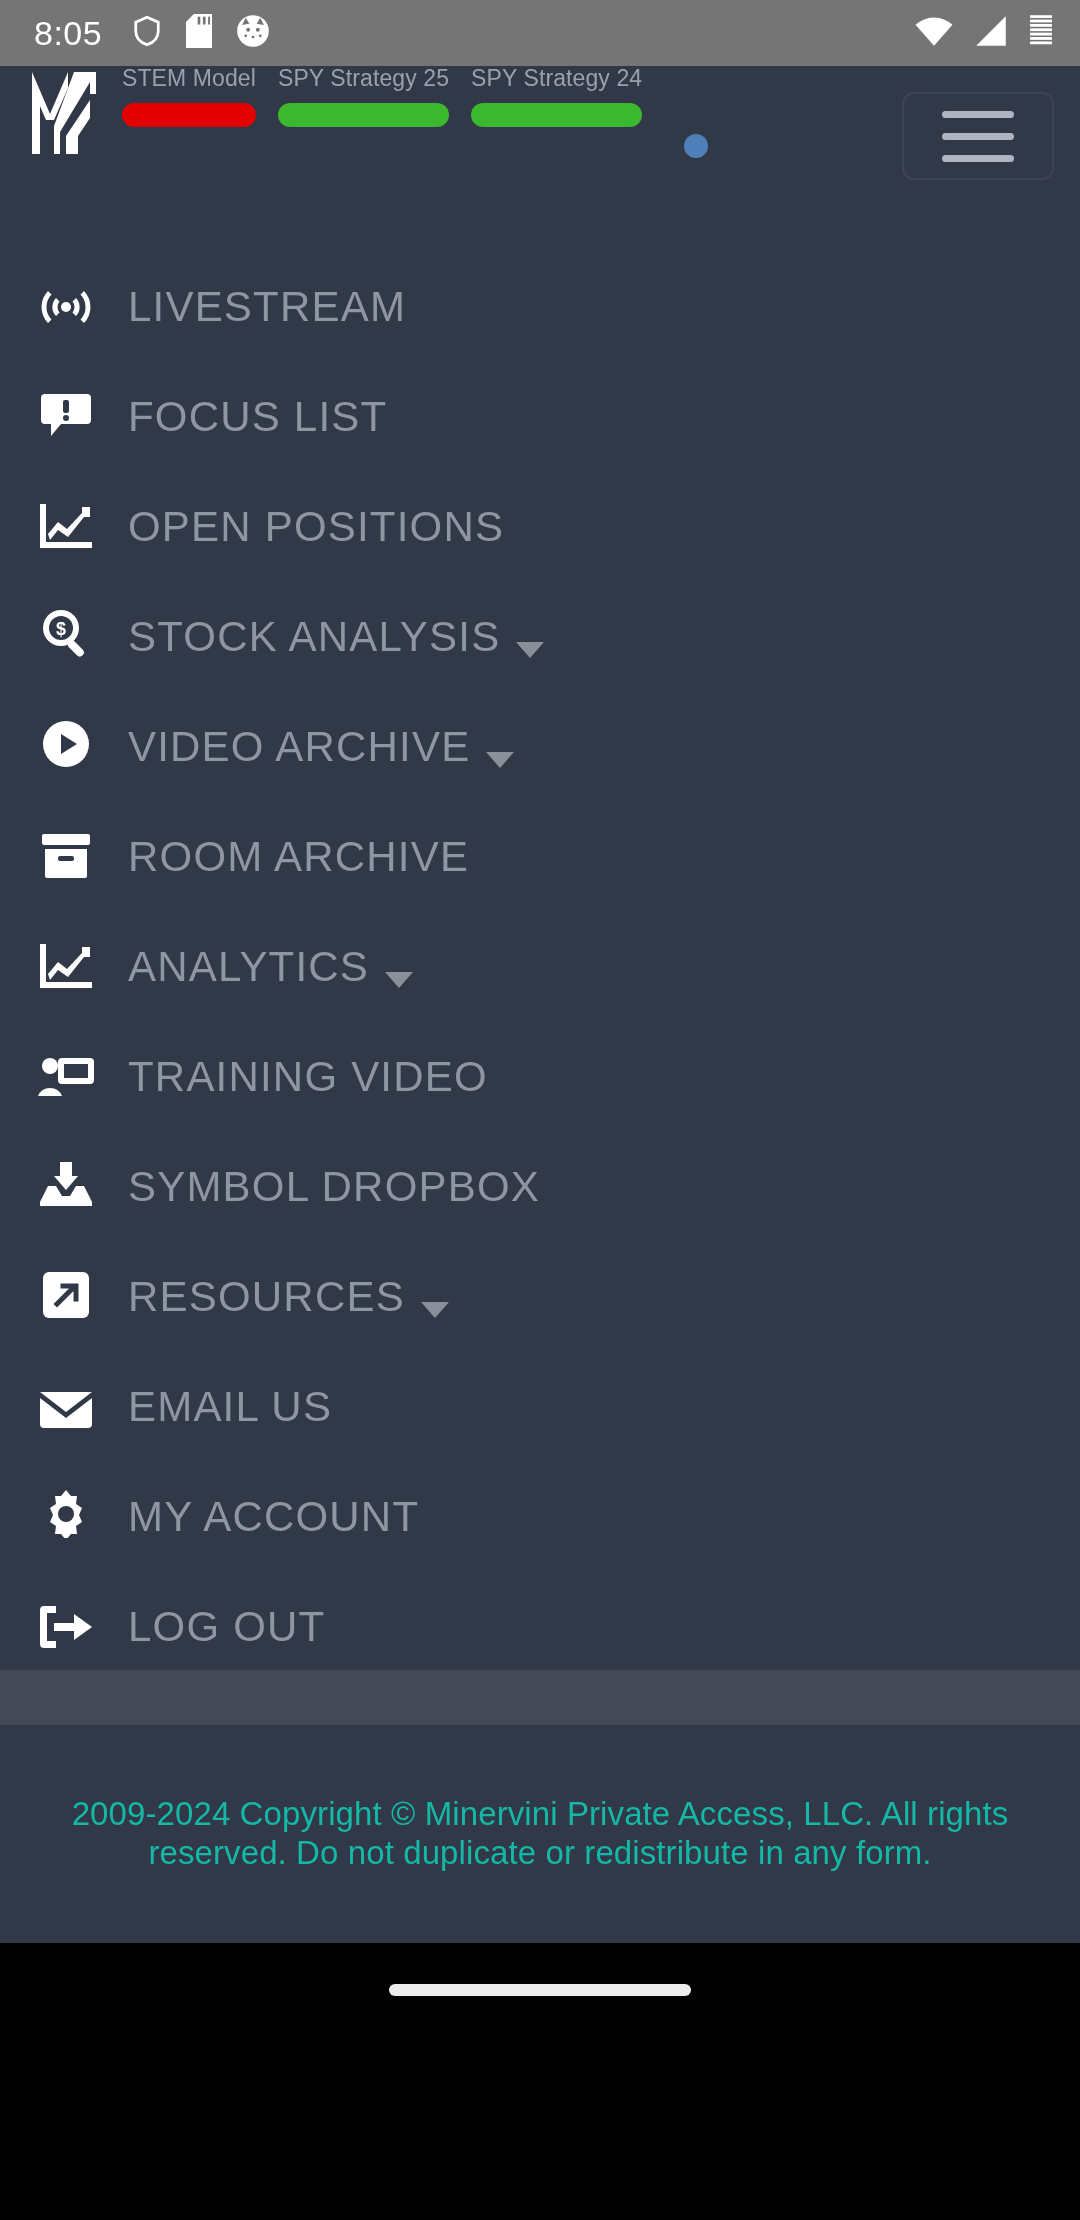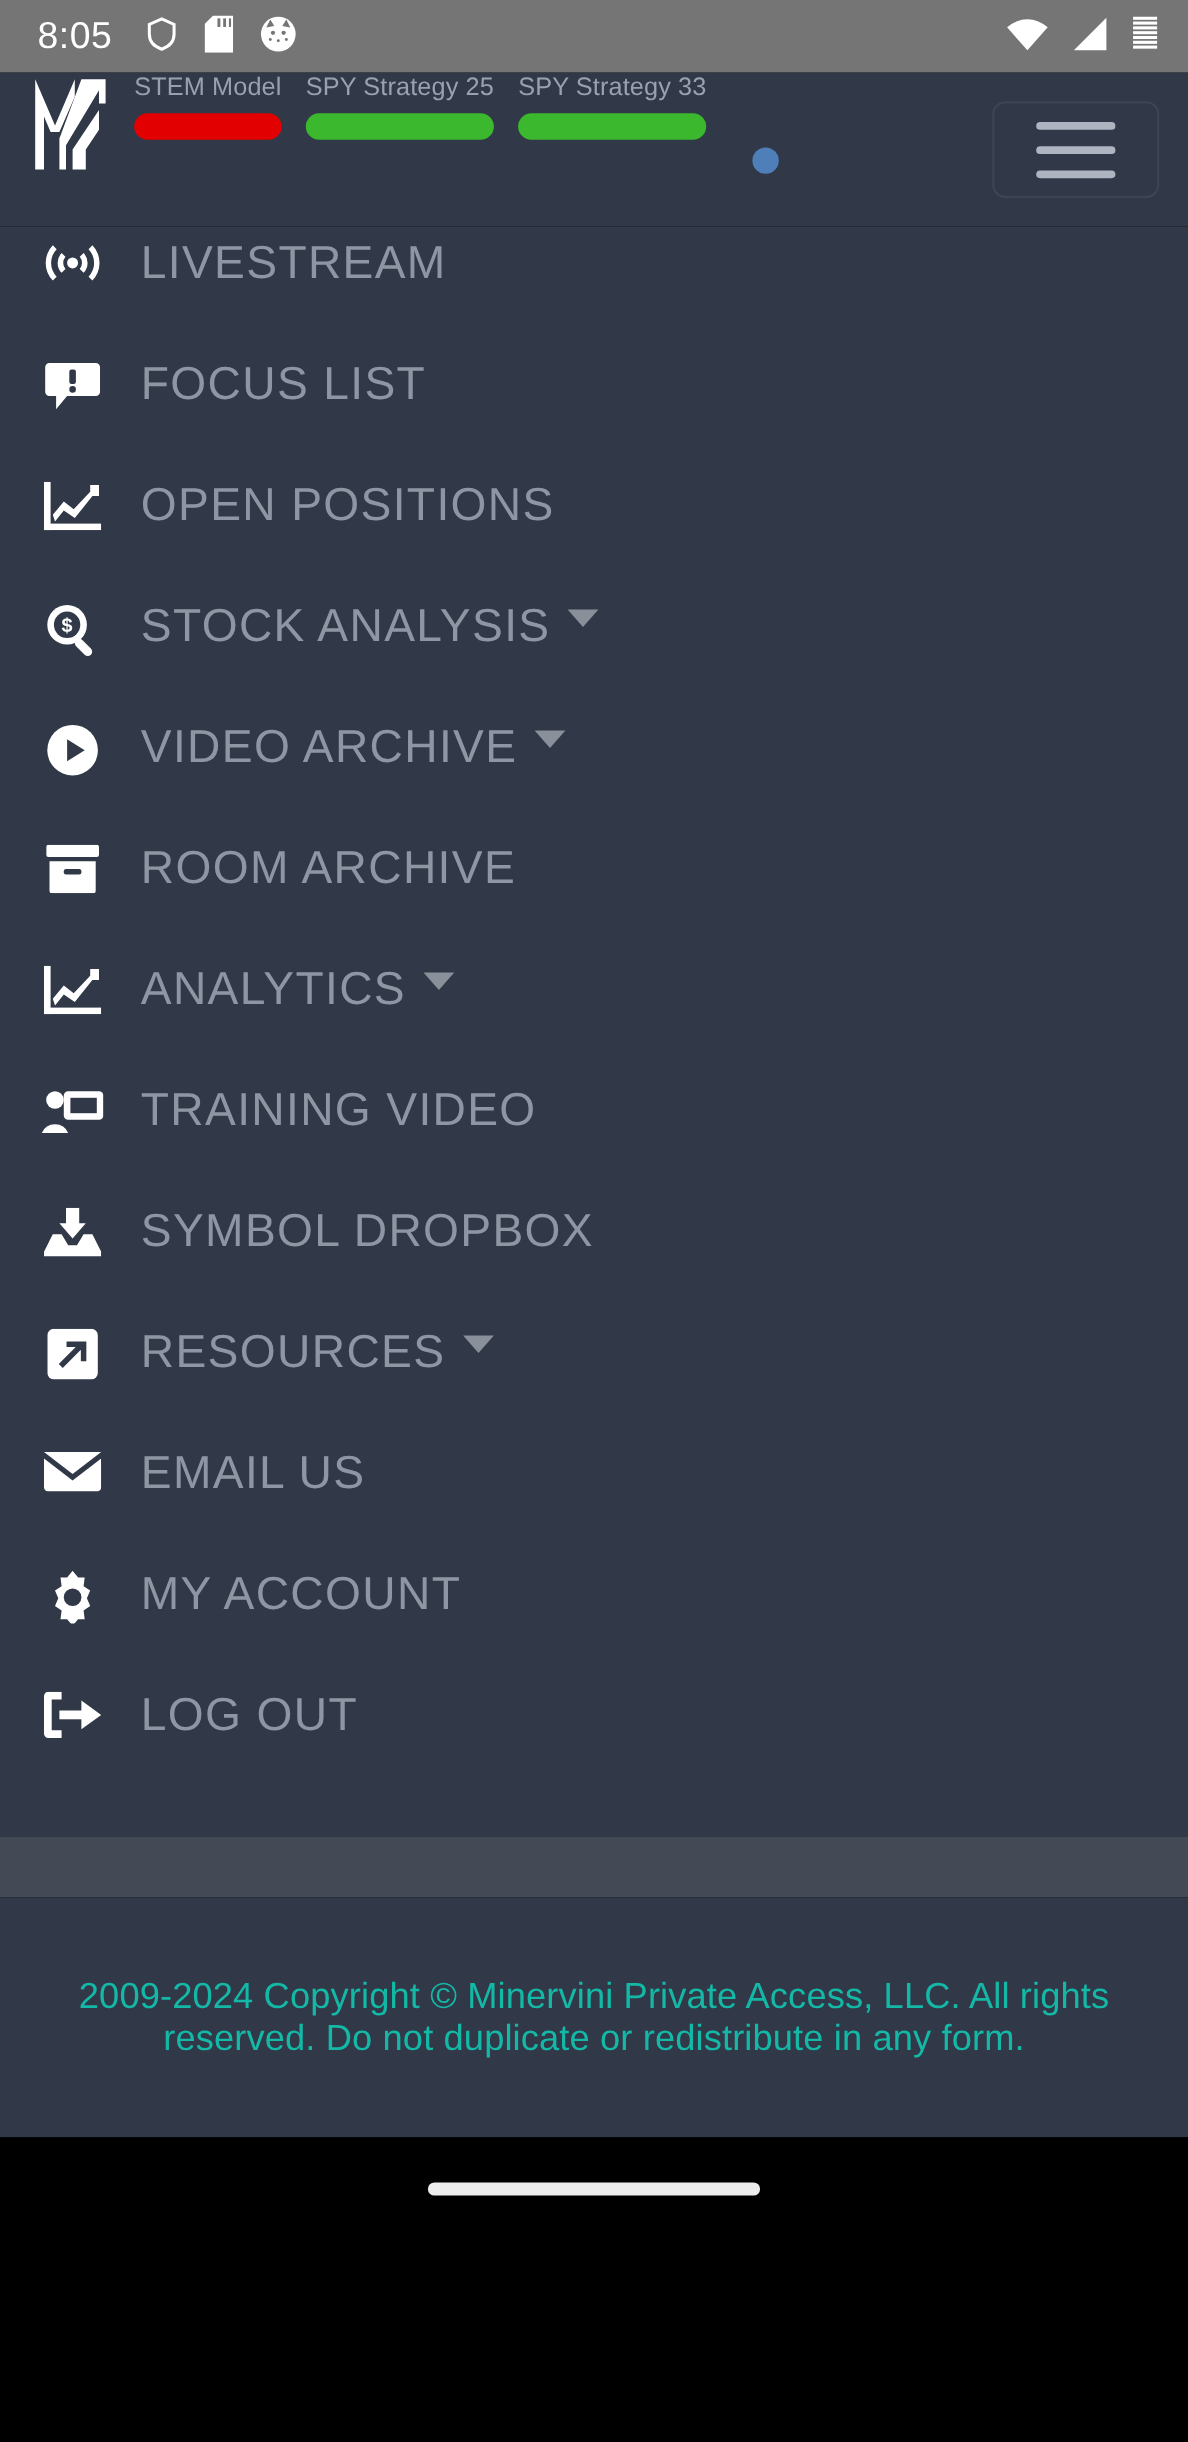--- a/index.html
+++ b/index.html
@@ -47,21 +47,21 @@
     position:absolute; right:26px; top:26px;
     width:152px; height:88px; border:2px solid #3d4454; border-radius:12px;
     display:flex; flex-direction:column; justify-content:center; align-items:center; gap:15px;
     background:transparent;
   }
   .hamburger span { display:block; width:72px; height:7px; border-radius:4px; background:#aeb4c0; }
 
   
   .menu { background:#313848; flex:0 0 auto; padding:12px 0 22px 0; }
   .menu-item {
-    height:110px; display:flex; align-items:flex-start; padding-left:38px;
+    height:110px; display:flex; align-items:flex-end; padding-left:38px;
     text-decoration:none;
   }
   .mi-icon {
     width:56px; flex:0 0 56px; display:flex; align-items:center; justify-content:center;
     color:#ffffff; margin-right:34px;
   }
   .mi-label {
     font-size:42px; color:#8f96a3; letter-spacing:1.2px; font-weight:400;
     line-height:1; white-space:nowrap;
   }
@@ -163,21 +163,21 @@
     <div class="strategies">
       <div class="strategy s0">
         <div class="strategy-label">STEM Model</div>
         <div class="strategy-bar"></div>
       </div>
       <div class="strategy s1">
         <div class="strategy-label">SPY Strategy 25</div>
         <div class="strategy-bar"></div>
       </div>
       <div class="strategy s2">
-        <div class="strategy-label">SPY Strategy 33</div>
+        <div class="strategy-label">SPY Strategy 24</div>
         <div class="strategy-bar"></div>
       </div>
     </div>
     <div class="blue-dot"></div>
     <div class="hamburger">
       <span></span>
       <span></span>
       <span></span>
     </div>
   </div>

